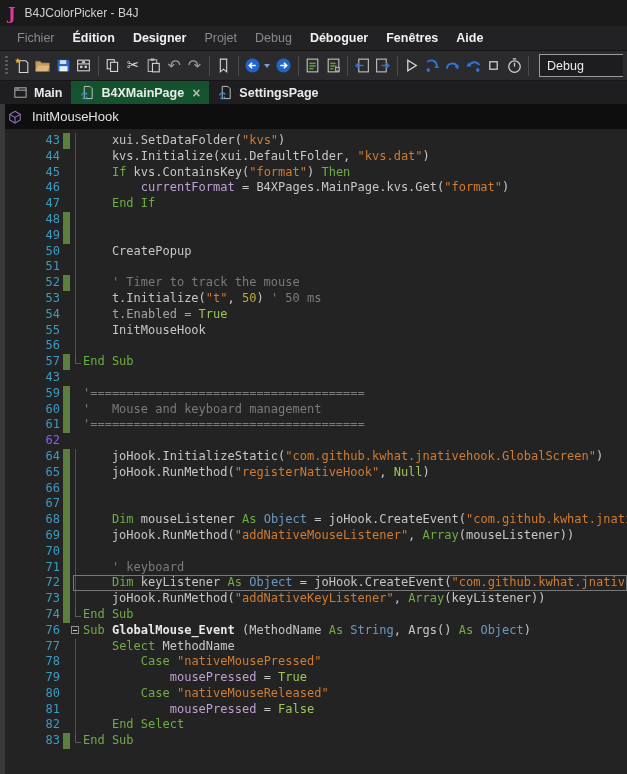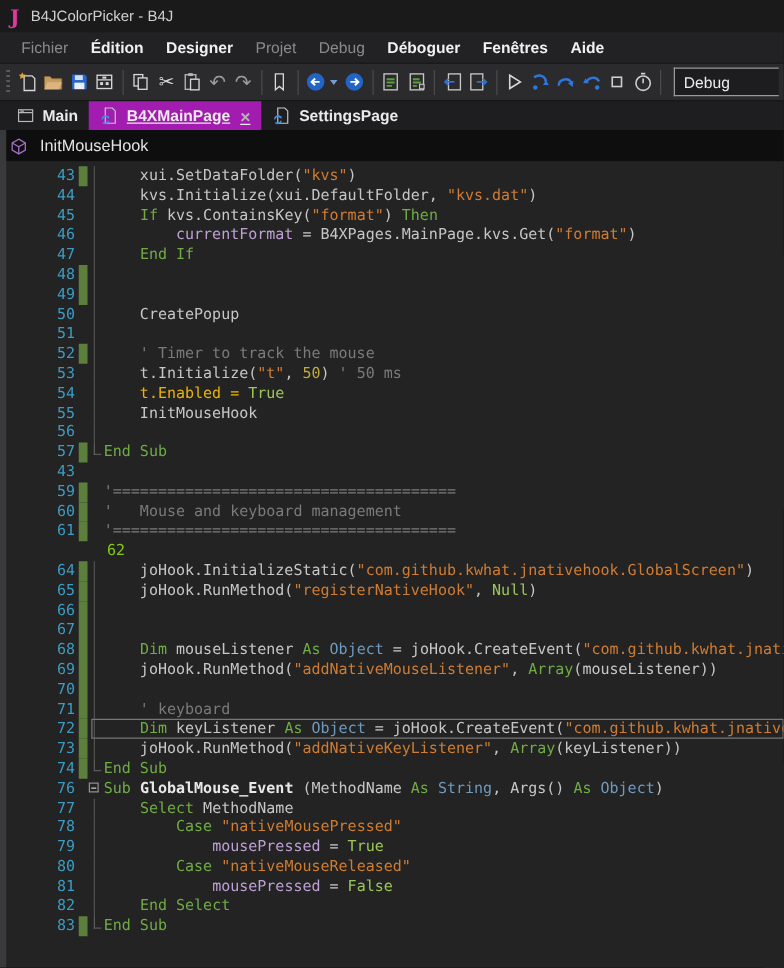--- a/index.html
+++ b/index.html
@@ -31,21 +31,21 @@
     border-top:4px solid #7d9bd0;margin:0 3px 0 1px;}
   .combo{margin-left:6px;height:21px;flex:1;min-width:76px;background:#1d1d1f;border:1px solid #9a9a9a;
     border-right:0;display:flex;align-items:center;padding-left:7px;color:#ececec;font-size:12.5px;}
 
   
   .tabbar{height:23px;background:#1e1e20;display:flex;align-items:flex-end;padding-left:4px;}
   .tab{height:23px;display:flex;align-items:center;padding:0 9px;color:#eaeaea;font-size:12.5px;
     font-weight:bold;cursor:default;}
   .tab .ticon{margin-right:6px;display:flex;}
   .tab .ticon svg{width:15px;height:15px;}
-  .tab.active{background:#a21caf;text-decoration:underline;}
+  .tab.active{background:#14532d;}
   .tab-close{color:#b4b4b4;font-size:14px;margin-left:8px;line-height:1;}
 
   
   .methodbar{height:25px;background:#0e0e0e;display:flex;align-items:center;padding-left:8px;}
   .methodbar svg{width:14px;height:14px;margin-right:10px;}
   .method-label{color:#e2e2e2;font-size:13px;}
 
   
   .editor{position:absolute;left:0;top:129px;width:627px;height:645px;background:#232323;overflow:hidden;}
   .edge-strip{position:absolute;left:0;top:104px;bottom:0;width:5px;background:#39393b;z-index:5;}
@@ -326,29 +326,29 @@
         <div class="row"><span class="gnum" style="color: rgb(60, 155, 195);">44</span><span class="gmark"></span><span class="gfold f-line"></span><span class="gcode"><span class="seg-pl" style="color: rgb(198, 198, 198);">    kvs.Initialize(xui.DefaultFolder, </span><span class="seg-st" style="color: rgb(208, 124, 50);">"kvs.dat"</span><span class="seg-pl" style="color: rgb(198, 198, 198);">)</span></span></div>
         <div class="row"><span class="gnum" style="color: rgb(60, 155, 195);">45</span><span class="gmark"></span><span class="gfold f-line"></span><span class="gcode"><span class="seg-pl" style="color: rgb(198, 198, 198);">    </span><span class="seg-kw" style="color: rgb(111, 172, 69);">If</span><span class="seg-pl" style="color: rgb(198, 198, 198);"> kvs.ContainsKey(</span><span class="seg-st" style="color: rgb(208, 124, 50);">"format"</span><span class="seg-pl" style="color: rgb(198, 198, 198);">) </span><span class="seg-kw" style="color: rgb(111, 172, 69);">Then</span></span></div>
         <div class="row"><span class="gnum" style="color: rgb(60, 155, 195);">46</span><span class="gmark"></span><span class="gfold f-line"></span><span class="gcode"><span class="seg-pl" style="color: rgb(198, 198, 198);">        </span><span class="seg-vr" style="color: rgb(189, 160, 212);">currentFormat</span><span class="seg-pl" style="color: rgb(198, 198, 198);"> = B4XPages.MainPage.kvs.Get(</span><span class="seg-st" style="color: rgb(208, 124, 50);">"format"</span><span class="seg-pl" style="color: rgb(198, 198, 198);">)</span></span></div>
         <div class="row"><span class="gnum" style="color: rgb(60, 155, 195);">47</span><span class="gmark"></span><span class="gfold f-line"></span><span class="gcode"><span class="seg-pl" style="color: rgb(198, 198, 198);">    </span><span class="seg-kw" style="color: rgb(111, 172, 69);">End If</span></span></div>
         <div class="row"><span class="gnum" style="color: rgb(60, 155, 195);">48</span><span class="gmark on" style="background: rgb(93, 127, 62);"></span><span class="gfold f-line"></span><span class="gcode"></span></div>
         <div class="row"><span class="gnum" style="color: rgb(60, 155, 195);">49</span><span class="gmark on" style="background: rgb(93, 127, 62);"></span><span class="gfold f-line"></span></div>
         <div class="row"><span class="gnum" style="color: rgb(60, 155, 195);">50</span><span class="gmark"></span><span class="gfold f-line"></span><span class="gcode"><span class="seg-pl" style="color: rgb(198, 198, 198);">    CreatePopup</span></span></div>
         <div class="row"><span class="gnum" style="color: rgb(60, 155, 195);">51</span><span class="gmark"></span><span class="gfold f-line"></span><span class="gcode"></span></div>
         <div class="row"><span class="gnum" style="color: rgb(60, 155, 195);">52</span><span class="gmark on" style="background: rgb(93, 127, 62);"></span><span class="gfold f-line"></span><span class="gcode"><span class="seg-cm" style="color: rgb(122, 122, 122);">    ' Timer to track the mouse</span></span></div>
         <div class="row"><span class="gnum" style="color: rgb(60, 155, 195);">53</span><span class="gmark"></span><span class="gfold f-line"></span><span class="gcode"><span class="seg-pl" style="color: rgb(198, 198, 198);">    t.Initialize(</span><span class="seg-st" style="color: rgb(208, 124, 50);">"t"</span><span class="seg-pl" style="color: rgb(198, 198, 198);">, </span><span class="seg-nm" style="color: rgb(190, 170, 60);">50</span><span class="seg-pl" style="color: rgb(198, 198, 198);">) </span><span class="seg-cm" style="color: rgb(122, 122, 122);">' 50 ms</span></span></div>
-        <div class="row"><span class="gnum" style="color: rgb(60, 155, 195);">54</span><span class="gmark"></span><span class="gfold f-line"></span><span class="gcode"><span class="seg-pl" style="color: #eab308; text-align: center;">    t.Enabled = </span><span class="seg-lt" style="color: rgb(156, 198, 90);">True</span></span></div>
+        <div class="row"><span class="gnum" style="color: rgb(60, 155, 195);">54</span><span class="gmark"></span><span class="gfold f-line"></span><span class="gcode"><span class="seg-pl" style="color: #a3a3a3; text-align: center;">    t.Enabled = </span><span class="seg-lt" style="color: rgb(156, 198, 90);">True</span></span></div>
         <div class="row"><span class="gnum" style="color: rgb(60, 155, 195);">55</span><span class="gmark"></span><span class="gfold f-line"></span><span class="gcode"><span class="seg-pl" style="color: rgb(198, 198, 198);">    InitMouseHook</span></span></div>
         <div class="row"><span class="gnum" style="color: rgb(60, 155, 195);">56</span><span class="gmark"></span><span class="gfold f-line"></span><span class="gcode"></span></div>
         <div class="row"><span class="gnum" style="color: rgb(60, 155, 195);">57</span><span class="gmark on" style="background: rgb(93, 127, 62);"></span><span class="gfold f-end"></span><span class="gcode"><span class="seg-kw" style="color: rgb(111, 172, 69);">End Sub</span></span></div>
         <div class="row"><span class="gnum" style="color: rgb(60, 155, 195);">43</span><span class="gmark"></span><span class="gfold"></span><span class="gcode"></span></div>
         <div class="row"><span class="gnum" style="color: rgb(60, 155, 195);">59</span><span class="gmark on" style="background: rgb(93, 127, 62);"></span><span class="gfold"></span><span class="gcode"><span class="seg-cm" style="color: rgb(122, 122, 122);">'======================================</span></span></div>
         <div class="row"><span class="gnum" style="color: rgb(60, 155, 195);">60</span><span class="gmark on" style="background: rgb(93, 127, 62);"></span><span class="gfold"></span><span class="gcode"><span class="seg-cm" style="color: rgb(122, 122, 122);">'   Mouse and keyboard management</span></span></div>
         <div class="row"><span class="gnum" style="color: rgb(60, 155, 195);">61</span><span class="gmark on" style="background: rgb(93, 127, 62);"></span><span class="gfold"></span><span class="gcode"><span class="seg-cm" style="color: rgb(122, 122, 122);">'======================================</span></span></div>
-        <div class="row"><span class="gnum" style="color: #84cc16; padding-left: 40px;">62</span><span class="gmark"></span><span class="gfold"></span><span class="gcode"></span></div>
+        <div class="row"><span class="gnum" style="color: #8b5cf6;">62</span><span class="gmark"></span><span class="gfold"></span><span class="gcode"></span></div>
         <div class="row"><span class="gnum" style="color: rgb(60, 155, 195);">64</span><span class="gmark on" style="background: rgb(93, 127, 62);"></span><span class="gfold f-line"></span><span class="gcode"><span class="seg-pl" style="color: rgb(198, 198, 198);">    joHook.InitializeStatic(</span><span class="seg-st" style="color: rgb(208, 124, 50);">"com.github.kwhat.jnativehook.GlobalScreen"</span><span class="seg-pl" style="color: rgb(198, 198, 198);">)</span></span></div>
         <div class="row"><span class="gnum" style="color: rgb(60, 155, 195);">65</span><span class="gmark on" style="background: rgb(93, 127, 62);"></span><span class="gfold f-line"></span><span class="gcode"><span class="seg-pl" style="color: rgb(198, 198, 198);">    joHook.RunMethod(</span><span class="seg-st" style="color: rgb(208, 124, 50);">"registerNativeHook"</span><span class="seg-pl" style="color: rgb(198, 198, 198);">, </span><span class="seg-lt" style="color: rgb(156, 198, 90);">Null</span><span class="seg-pl" style="color: rgb(198, 198, 198);">)</span></span></div>
         <div class="row"><span class="gnum" style="color: rgb(60, 155, 195);">66</span><span class="gmark on" style="background: rgb(93, 127, 62);"></span><span class="gfold f-line"></span><span class="gcode"></span></div>
         <div class="row"><span class="gnum" style="color: rgb(60, 155, 195);">67</span><span class="gmark on" style="background: rgb(93, 127, 62);"></span><span class="gfold f-line"></span></div>
         <div class="row"><span class="gnum" style="color: rgb(60, 155, 195);">68</span><span class="gmark on" style="background: rgb(93, 127, 62);"></span><span class="gfold f-line"></span><span class="gcode"><span class="seg-pl" style="color: rgb(198, 198, 198);">    </span><span class="seg-kw" style="color: rgb(111, 172, 69);">Dim</span><span class="seg-pl" style="color: rgb(198, 198, 198);"> mouseListener </span><span class="seg-kw" style="color: rgb(111, 172, 69);">As</span><span class="seg-pl" style="color: rgb(198, 198, 198);"> </span><span class="seg-ty" style="color: rgb(110, 154, 191);">Object</span><span class="seg-pl" style="color: rgb(198, 198, 198);"> = joHook.CreateEvent(</span><span class="seg-st" style="color: rgb(208, 124, 50);">"com.github.kwhat.jnativeho</span></span></div>
         <div class="row"><span class="gnum" style="color: rgb(60, 155, 195);">69</span><span class="gmark on" style="background: rgb(93, 127, 62);"></span><span class="gfold f-line"></span><span class="gcode"><span class="seg-pl" style="color: rgb(198, 198, 198);">    joHook.RunMethod(</span><span class="seg-st" style="color: rgb(208, 124, 50);">"addNativeMouseListener"</span><span class="seg-pl" style="color: rgb(198, 198, 198);">, </span><span class="seg-kw" style="color: rgb(111, 172, 69);">Array</span><span class="seg-pl" style="color: rgb(198, 198, 198);">(mouseListener))</span></span></div>
         <div class="row"><span class="gnum" style="color: rgb(60, 155, 195);">70</span><span class="gmark on" style="background: rgb(93, 127, 62);"></span><span class="gfold f-line"></span><span class="gcode"></span></div>
         <div class="row"><span class="gnum" style="color: rgb(60, 155, 195);">71</span><span class="gmark on" style="background: rgb(93, 127, 62);"></span><span class="gfold f-line"></span><span class="gcode"><span class="seg-cm" style="color: rgb(122, 122, 122);">    ' keyboard</span></span></div>
         <div class="row"><span class="gnum" style="color: rgb(60, 155, 195);">72</span><span class="gmark on" style="background: rgb(93, 127, 62);"></span><span class="gfold f-line"></span><span class="gcode"><span class="seg-pl" style="color: rgb(198, 198, 198);">    </span><span class="seg-kw" style="color: rgb(111, 172, 69);">Dim</span><span class="seg-pl" style="color: rgb(198, 198, 198);"> keyListener </span><span class="seg-kw" style="color: rgb(111, 172, 69);">As</span><span class="seg-pl" style="color: rgb(198, 198, 198);"> </span><span class="seg-ty" style="color: rgb(110, 154, 191);">Object</span><span class="seg-pl" style="color: rgb(198, 198, 198);"> = joHook.CreateEvent(</span><span class="seg-st" style="color: rgb(208, 124, 50);">"com.github.kwhat.jnativehoo</span></span><div class="curbox"></div></div>
         <div class="row"><span class="gnum" style="color: rgb(60, 155, 195);">73</span><span class="gmark on" style="background: rgb(93, 127, 62);"></span><span class="gfold f-line"></span><span class="gcode"><span class="seg-pl" style="color: rgb(198, 198, 198);">    joHook.RunMethod(</span><span class="seg-st" style="color: rgb(208, 124, 50);">"addNativeKeyListener"</span><span class="seg-pl" style="color: rgb(198, 198, 198);">, </span><span class="seg-kw" style="color: rgb(111, 172, 69);">Array</span><span class="seg-pl" style="color: rgb(198, 198, 198);">(keyListener))</span></span></div>

